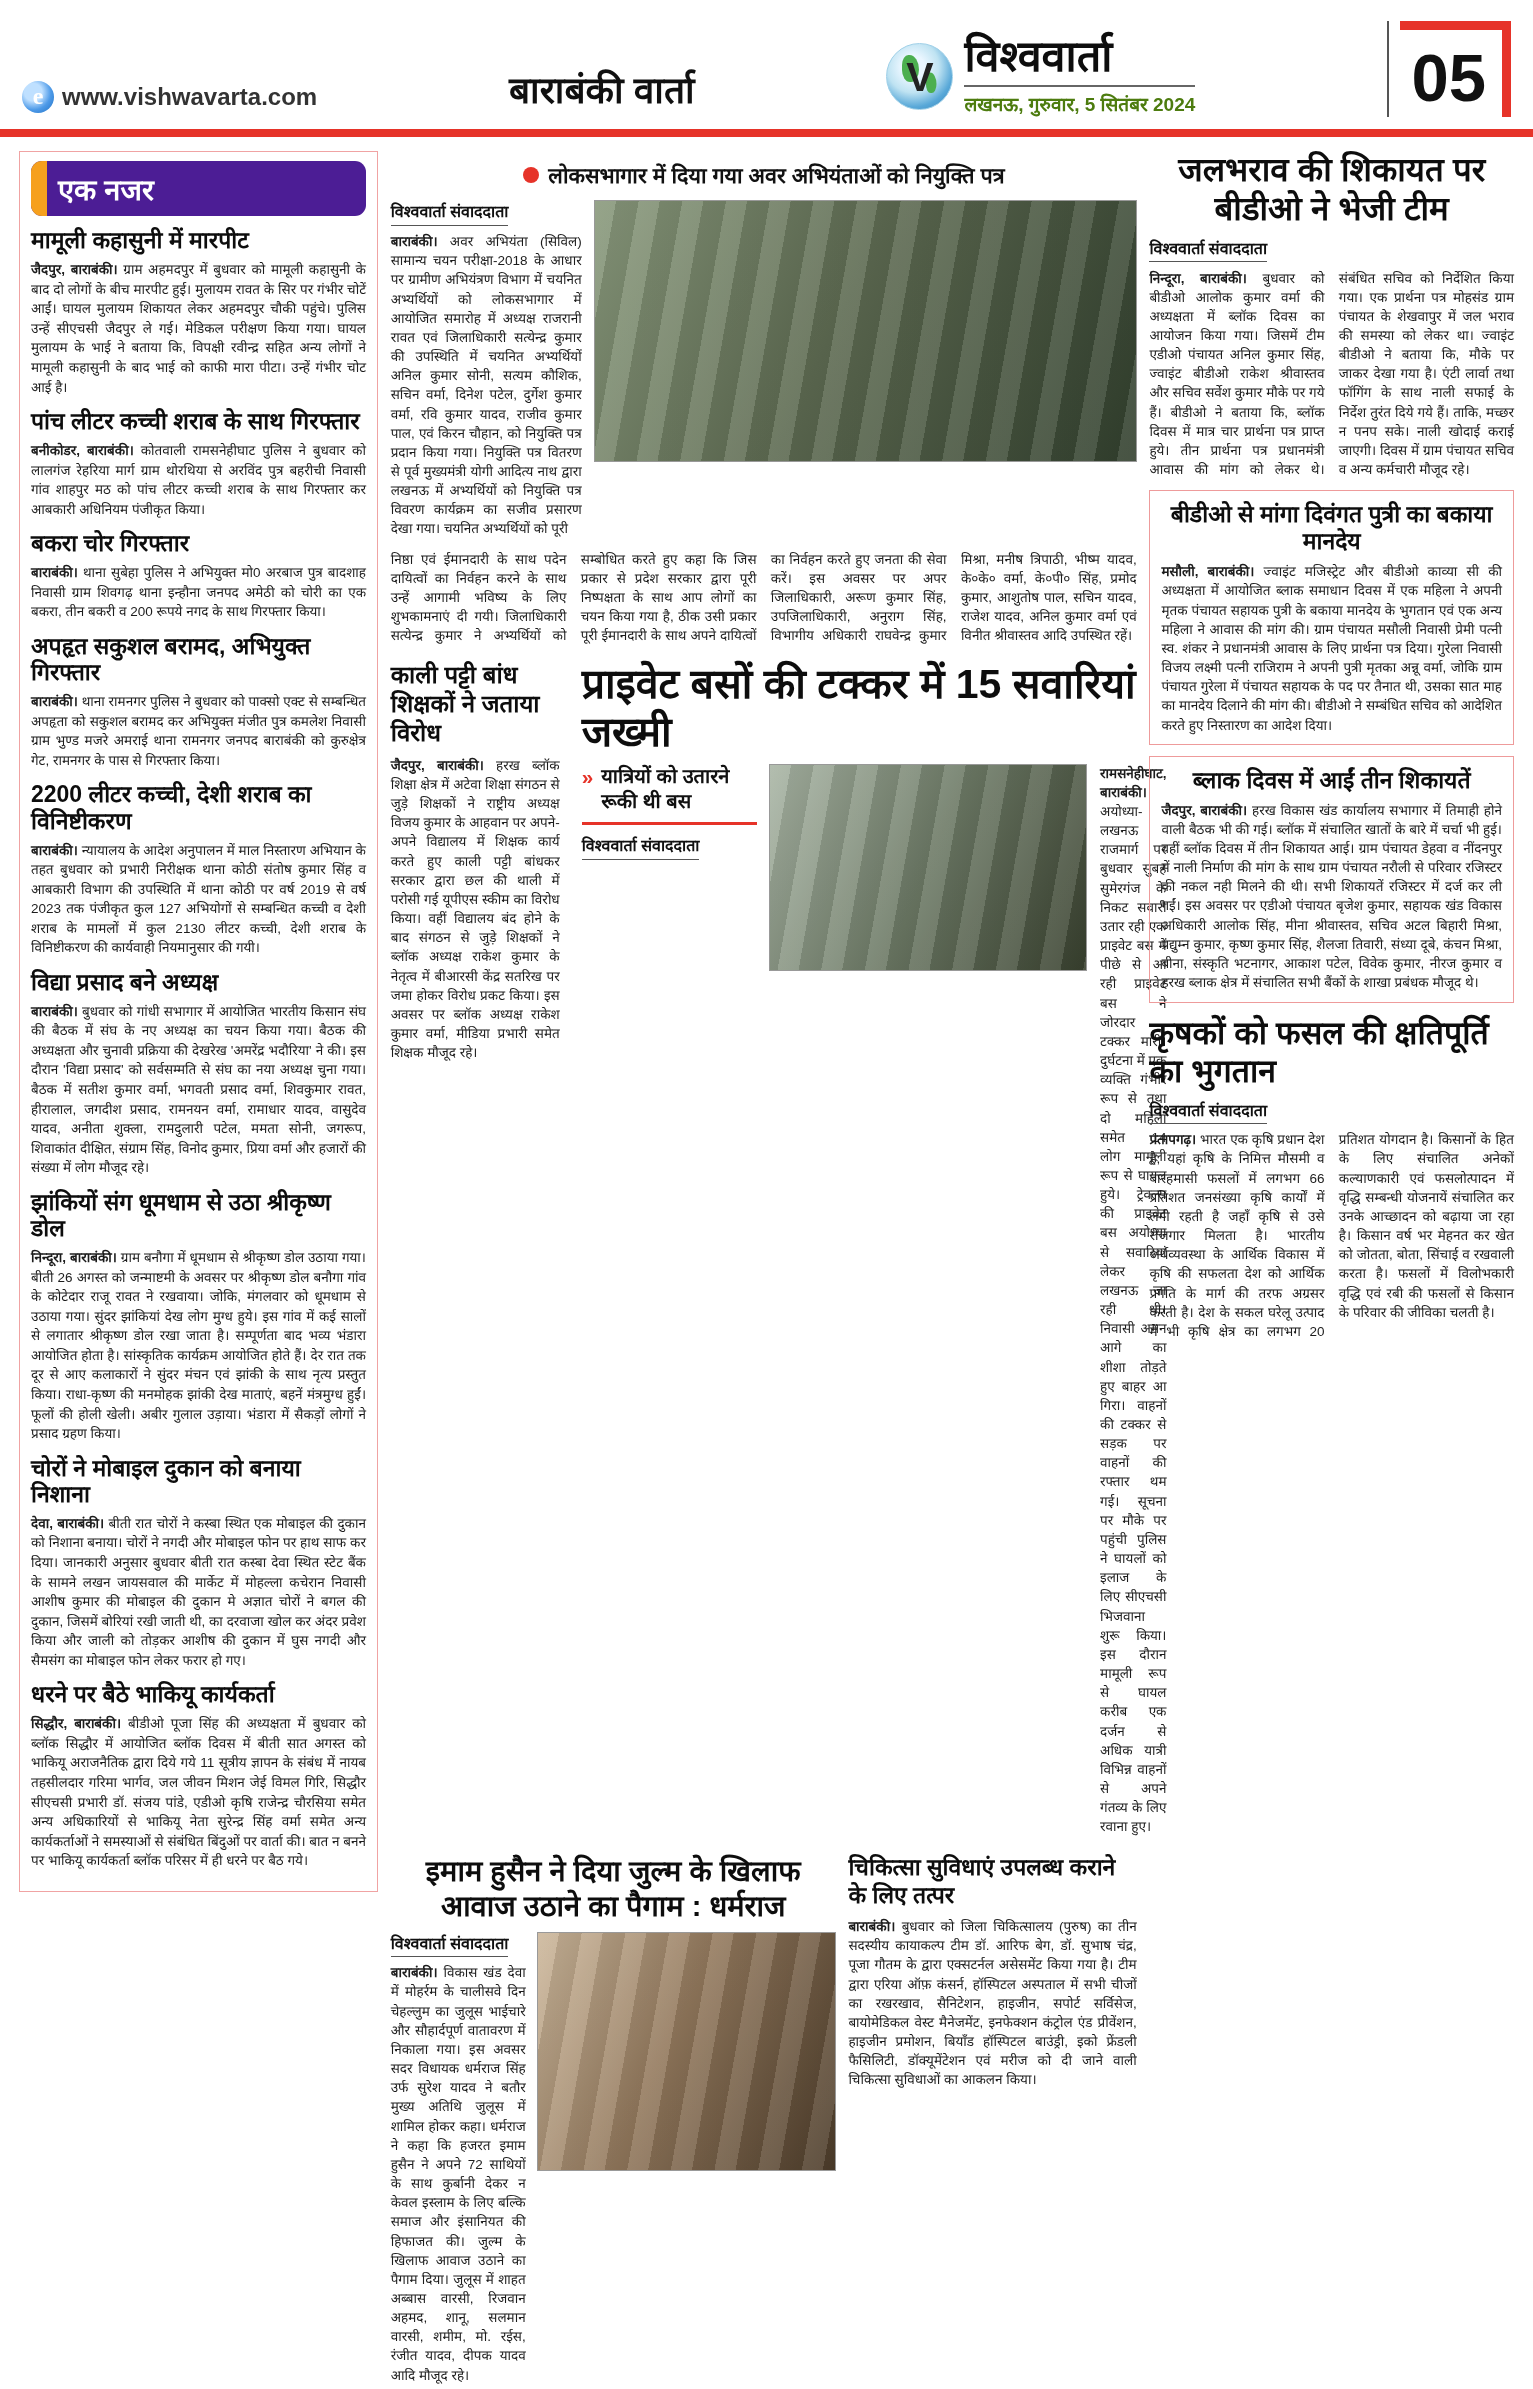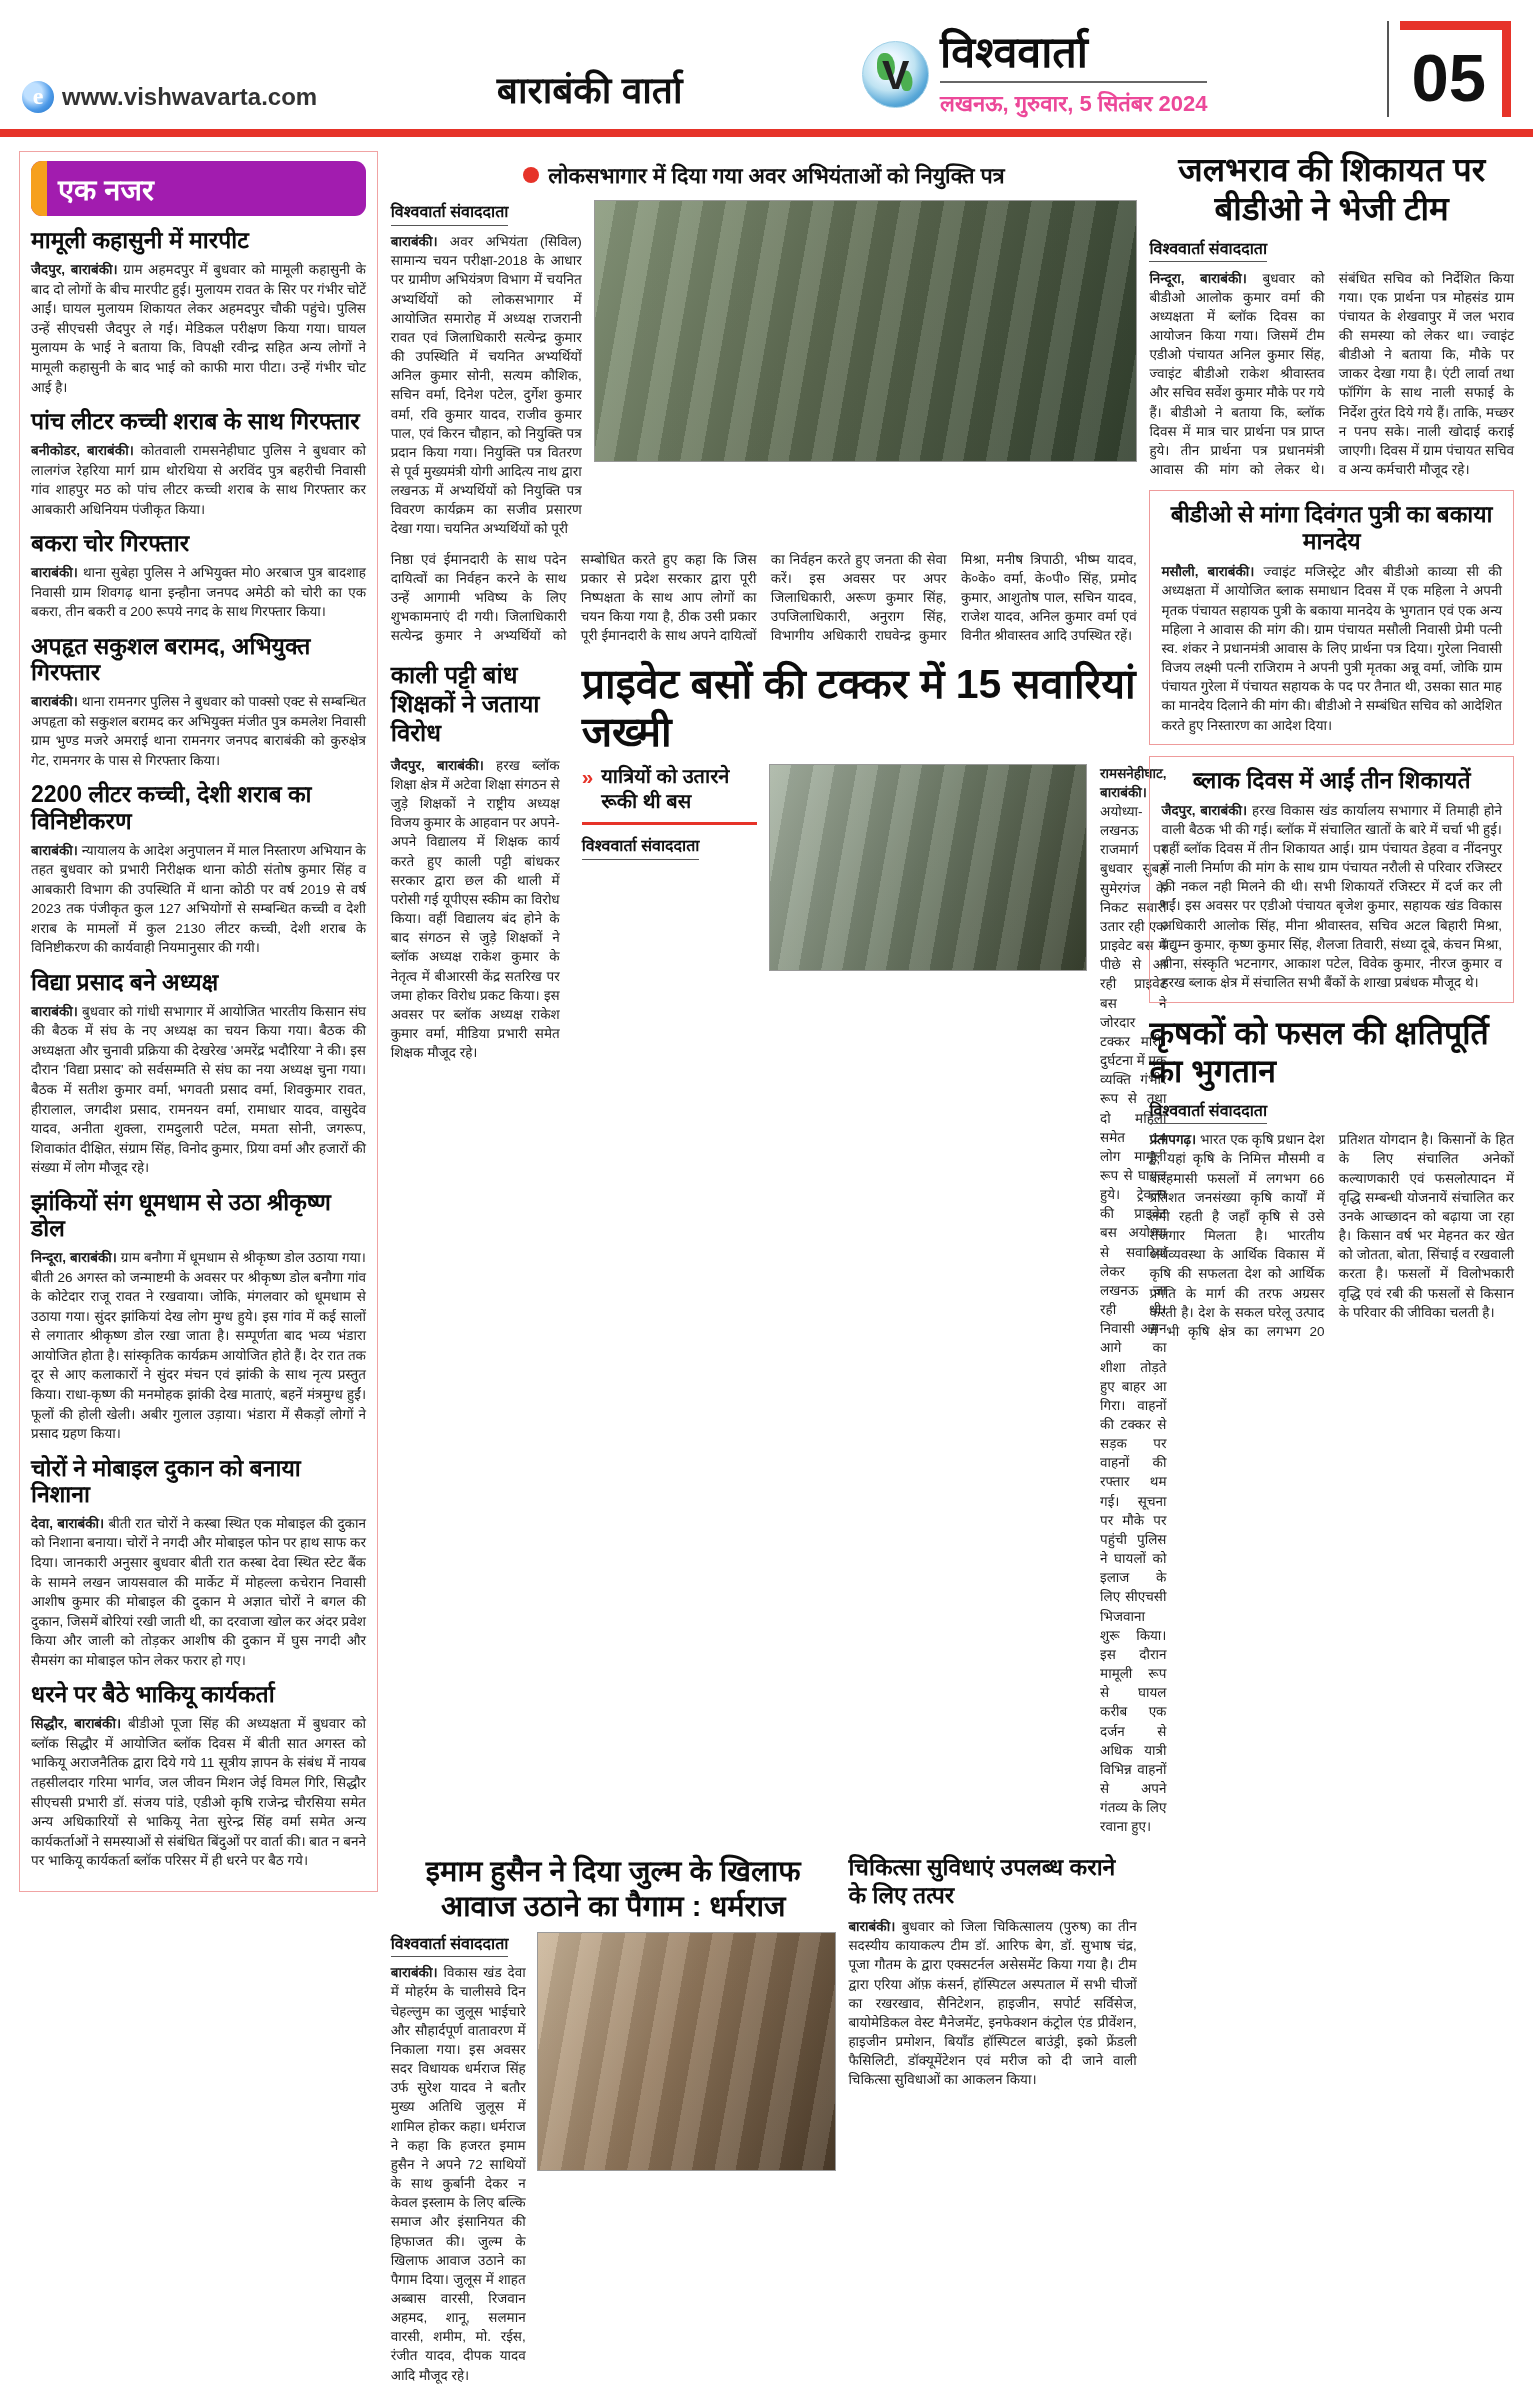--- a/index.html
+++ b/index.html
@@ -14,21 +14,21 @@
   .ie-icon::after { content:"e"; position:absolute; inset:0; color:#fff; font-size:24px; font-weight:bold; text-align:center; line-height:30px; font-family:"Liberation Serif",serif; }
   .site-url { font-size:24px; font-weight:bold; color:#333; }
   .masthead-title { font-size:37px; font-weight:bold; letter-spacing:0; color:#101010; padding-bottom:3.2px; }
   .brand { display:flex; align-items:center; gap:11px; }
   .globe { width:67px; height:67px; border-radius:50%;
     background:radial-gradient(circle at 40% 35%, #eaf6ff 0 20%, #bfe3f2 45%, #58a8d8 70%, #2f7cb5 100%); position:relative; border:1.6px solid #9fd0e8;}
   .globe::before { content:""; position:absolute; left:14.3px; top:11px; width:17.5px; height:27px; background:#4caf50; border-radius:40% 60% 50% 50%; box-shadow:20.7px 14.3px 0 -3.2px #4caf50; }
   .globe::after { content:"V"; position:absolute; inset:0; text-align:center; line-height:67px; font-size:41px; font-weight:bold; color:#222; }
   .brand-text { display:flex; flex-direction:column; }
   .brand-name { font-size:43px; font-weight:bold; color:#0d0d0d; line-height:1; }
-  .brand-date { font-size:22px; font-weight:bold; color:#ec4899; border-top:2.4px solid #666; margin-top:6.4px; padding-top:4.8px; }
+  .brand-date { font-size:19px; font-weight:bold; color:#4d7c0f; border-top:2.4px solid #666; margin-top:6.4px; padding-top:4.8px; }
   .pageno-wrap { display:flex; align-items:stretch; gap:11px; }
   .pageno-divider { width:2.4px; background:#555; }
   .pageno { font-size:67px; font-weight:bold; line-height:1; padding:14.3px 16px 6.4px 11px; border-top:9.5px solid #e63329; border-right:9.5px solid #e63329; }
   .red-rule { height:8px; background:#e63329; margin:3.2px 0 0 0; }
 
   
   .content { padding:14.3px 19px 6.4px 19px; }
   h1,h2,h3 { color:#0d0d0d; font-weight:bold; }
   .byline { font-size:16px; font-weight:bold; display:inline-block; border-bottom:1.6px solid #555; padding-bottom:2.4px; margin-bottom:6.4px; }
   .bodytext { font-size:13.5px; line-height:1.42; text-align:justify; color:#1c1c1c; }
@@ -38,21 +38,21 @@
   .photo { position:relative; border:0.8px solid #999; overflow:hidden; }
   .photo::after { content:""; position:absolute; inset:0;
     background:repeating-linear-gradient(100deg, rgba(255,255,255,.10) 0 20.7px, rgba(0,0,0,.08) 20.7px 43px); }
   .kicker { display:flex; gap:8px; align-items:flex-start; font-size:20px; font-weight:bold; line-height:1.25; }
   .kicker .mark { color:#e63329; font-size:20.7px; }
   .kicker-rule { border-bottom:3.2px solid #e63329; margin:8px 0 9.5px 0; }
 
   
   .row-top { display:flex; gap:12.7px; align-items:flex-start; }
   .sidebar { width:359px; flex:0 0 359px; border:1.6px solid #f0a3a3; padding:9.5px 11px; }
-  .sb-banner { position:relative; background:#a21caf; border-radius:11px; padding:8px 14.3px 8px 27px; margin-bottom:11px; }
+  .sb-banner { position:relative; background:#4c1d95; border-radius:11px; padding:8px 14.3px 8px 27px; margin-bottom:11px; }
   .sb-banner::before { content:""; position:absolute; left:0; top:0; bottom:0; width:16px; background:#f6a01d; border-radius:11px 0 0 11px; }
   .sb-banner-label { color:#fff; font-size:29px; font-weight:bold; }
   .sb-item { margin-bottom:11px; }
   .sb-head { font-size:23px; margin-bottom:6.4px; line-height:1.15; }
   .sb-body { font-size:13.5px; line-height:1.45; text-align:justify; color:#1c1c1c; }
 
   .center { width:746px; flex:0 0 746px; }
   .lead-headline { font-size:41px; line-height:1.18; text-align:center; }
   .lead-kicker { display:flex; justify-content:center; align-items:center; gap:9.5px; font-size:21.5px; font-weight:bold; margin:9.5px 0 11px 0; }
   .lead-kicker .dot { width:16px; height:16px; border-radius:50%; background:#e63329; flex:0 0 16px; }

